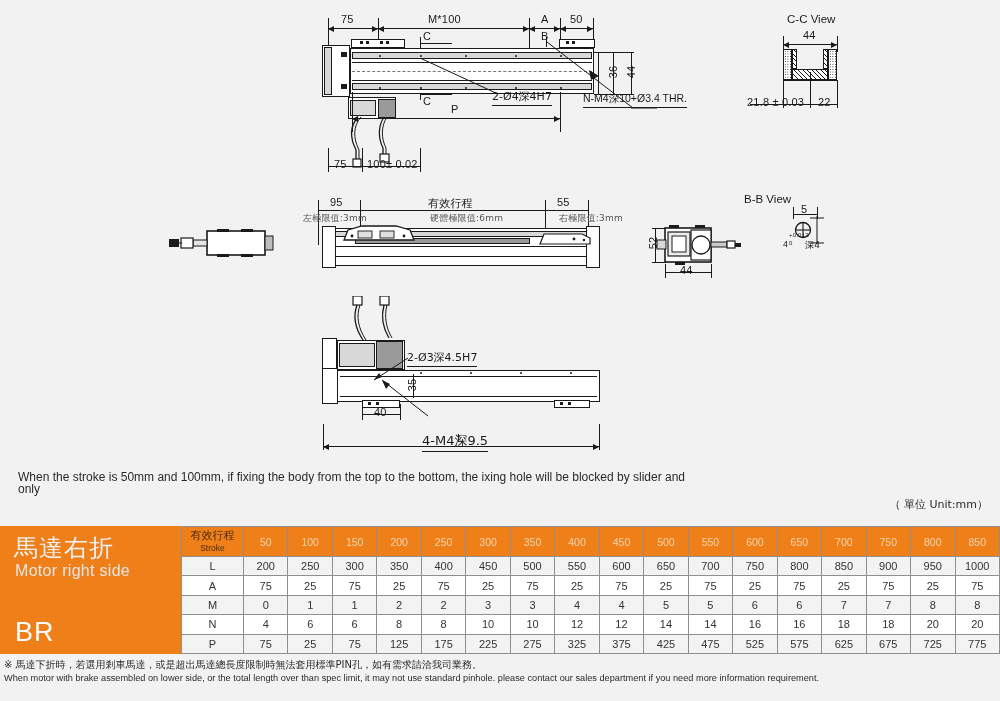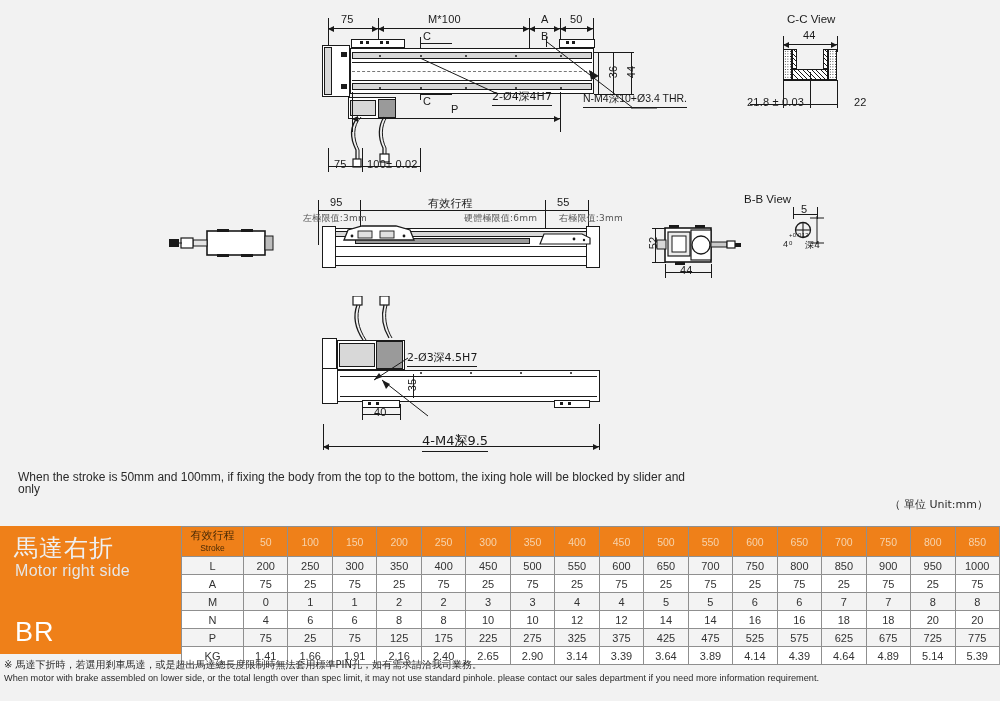--- a/index.html
+++ b/index.html
@@ -277,21 +277,21 @@
     <div class="hatch" style="left:792px; top:69px; width:36px; height:11px;"></div>
     <div class="hatch" style="left:792px; top:49px; width:5px; height:20px;"></div>
     <div class="hatch" style="left:823px; top:49px; width:5px; height:20px;"></div>
     <div class="ln hl2" style="left:783px; top:79px; width:54px;"></div>
 
     <div class="ext" style="left:783px; top:80px; height:28px;"></div>
     <div class="ext" style="left:810px; top:72px; height:36px;"></div>
     <div class="ext" style="left:837px; top:80px; height:28px;"></div>
     <div class="ln hl" style="left:750px; top:104px; width:87px;"></div>
     <div class="dimtxt" style="left:747px; top:96px;">21.8 ± 0.03</div>
-    <div class="dimtxt" style="left:854px; top:96px;">22</div>
+    <div class="dimtxt" style="left:818px; top:96px;">22</div>
   </div>
 
   <div>
 
     <svg style="position:absolute; left:165px; top:228px;" width="115" height="32">
       <rect x="42" y="3" width="58" height="24" fill="#ffffff" stroke="#1a1a1a" stroke-width="1.6"></rect>
       <rect x="100" y="8" width="8" height="14" fill="#bdbdbd" stroke="#1a1a1a" stroke-width="1"></rect>
       <rect x="52" y="1" width="12" height="3" fill="#1a1a1a"></rect>
       <rect x="76" y="1" width="12" height="3" fill="#1a1a1a"></rect>
       <rect x="52" y="26" width="12" height="3" fill="#1a1a1a"></rect>
@@ -310,21 +310,21 @@
     <div class="ln hl" style="left:318px; top:210px; width:42px;"></div>
     <div class="dimtxt" style="left:330px; top:196px;">95</div>
 
     <div class="ln hl" style="left:360px; top:210px; width:185px;"></div>
     <div class="dimtxt cjk" style="left:428px; top:196px;">有效行程</div>
 
     <div class="ln hl" style="left:545px; top:210px; width:43px;"></div>
     <div class="dimtxt" style="left:557px; top:196px;">55</div>
 
     <div class="dimtxt sm cjk" style="left:303px; top:212px; color:#555;">左極限值:3mm</div>
-    <div class="dimtxt sm cjk" style="left:430px; top:212px; color:#555;margin-left:34px;">硬體極限值:6mm</div>
+    <div class="dimtxt sm cjk" style="left:430px; top:212px; color:#555;">硬體極限值:6mm</div>
     <div class="dimtxt sm cjk" style="left:559px; top:212px; color:#555;">右極限值:3mm</div>
 
     <div class="body-out" style="left:322px; top:228px; width:278px; height:38px;"></div>
     <div class="body-g" style="left:324px; top:231px; width:274px; height:6px;"></div>
     <div class="ln hl" style="left:324px; top:246px; width:274px;"></div>
     <div class="ln hl" style="left:324px; top:256px; width:274px;"></div>
     <div class="body-dk" style="left:355px; top:238px; width:175px; height:6px;"></div>
 
     <div class="body-out" style="left:322px; top:226px; width:14px; height:42px;"></div>
     <div class="body-out" style="left:586px; top:226px; width:14px; height:42px;"></div>
@@ -579,40 +579,20 @@
             <td>375</td>
             <td>425</td>
             <td>475</td>
             <td>525</td>
             <td>575</td>
             <td>625</td>
             <td>675</td>
             <td>725</td>
             <td>775</td>
           </tr>
-          <tr>
-            <td class="rk">KG</td>
-            <td>1.41</td>
-            <td>1.66</td>
-            <td>1.91</td>
-            <td>2.16</td>
-            <td>2.40</td>
-            <td>2.65</td>
-            <td>2.90</td>
-            <td>3.14</td>
-            <td>3.39</td>
-            <td>3.64</td>
-            <td>3.89</td>
-            <td>4.14</td>
-            <td>4.39</td>
-            <td>4.64</td>
-            <td>4.89</td>
-            <td>5.14</td>
-            <td>5.39</td>
-          </tr>
         </tbody>
     </table>
   </div>
 
   <div id="bottom-notes">
     <div id="bn-cjk">※ 馬達下折時，若選用剎車馬達，或是超出馬達總長度限制時無法套用標準PIN孔，如有需求請洽我司業務。</div>
     <div id="bn-en">When motor with brake assembled on lower side, or the total length over than spec limit, it may not use standard pinhole. please contact our sales department if you need more information requirement.</div>
   </div>
 
 </div>

